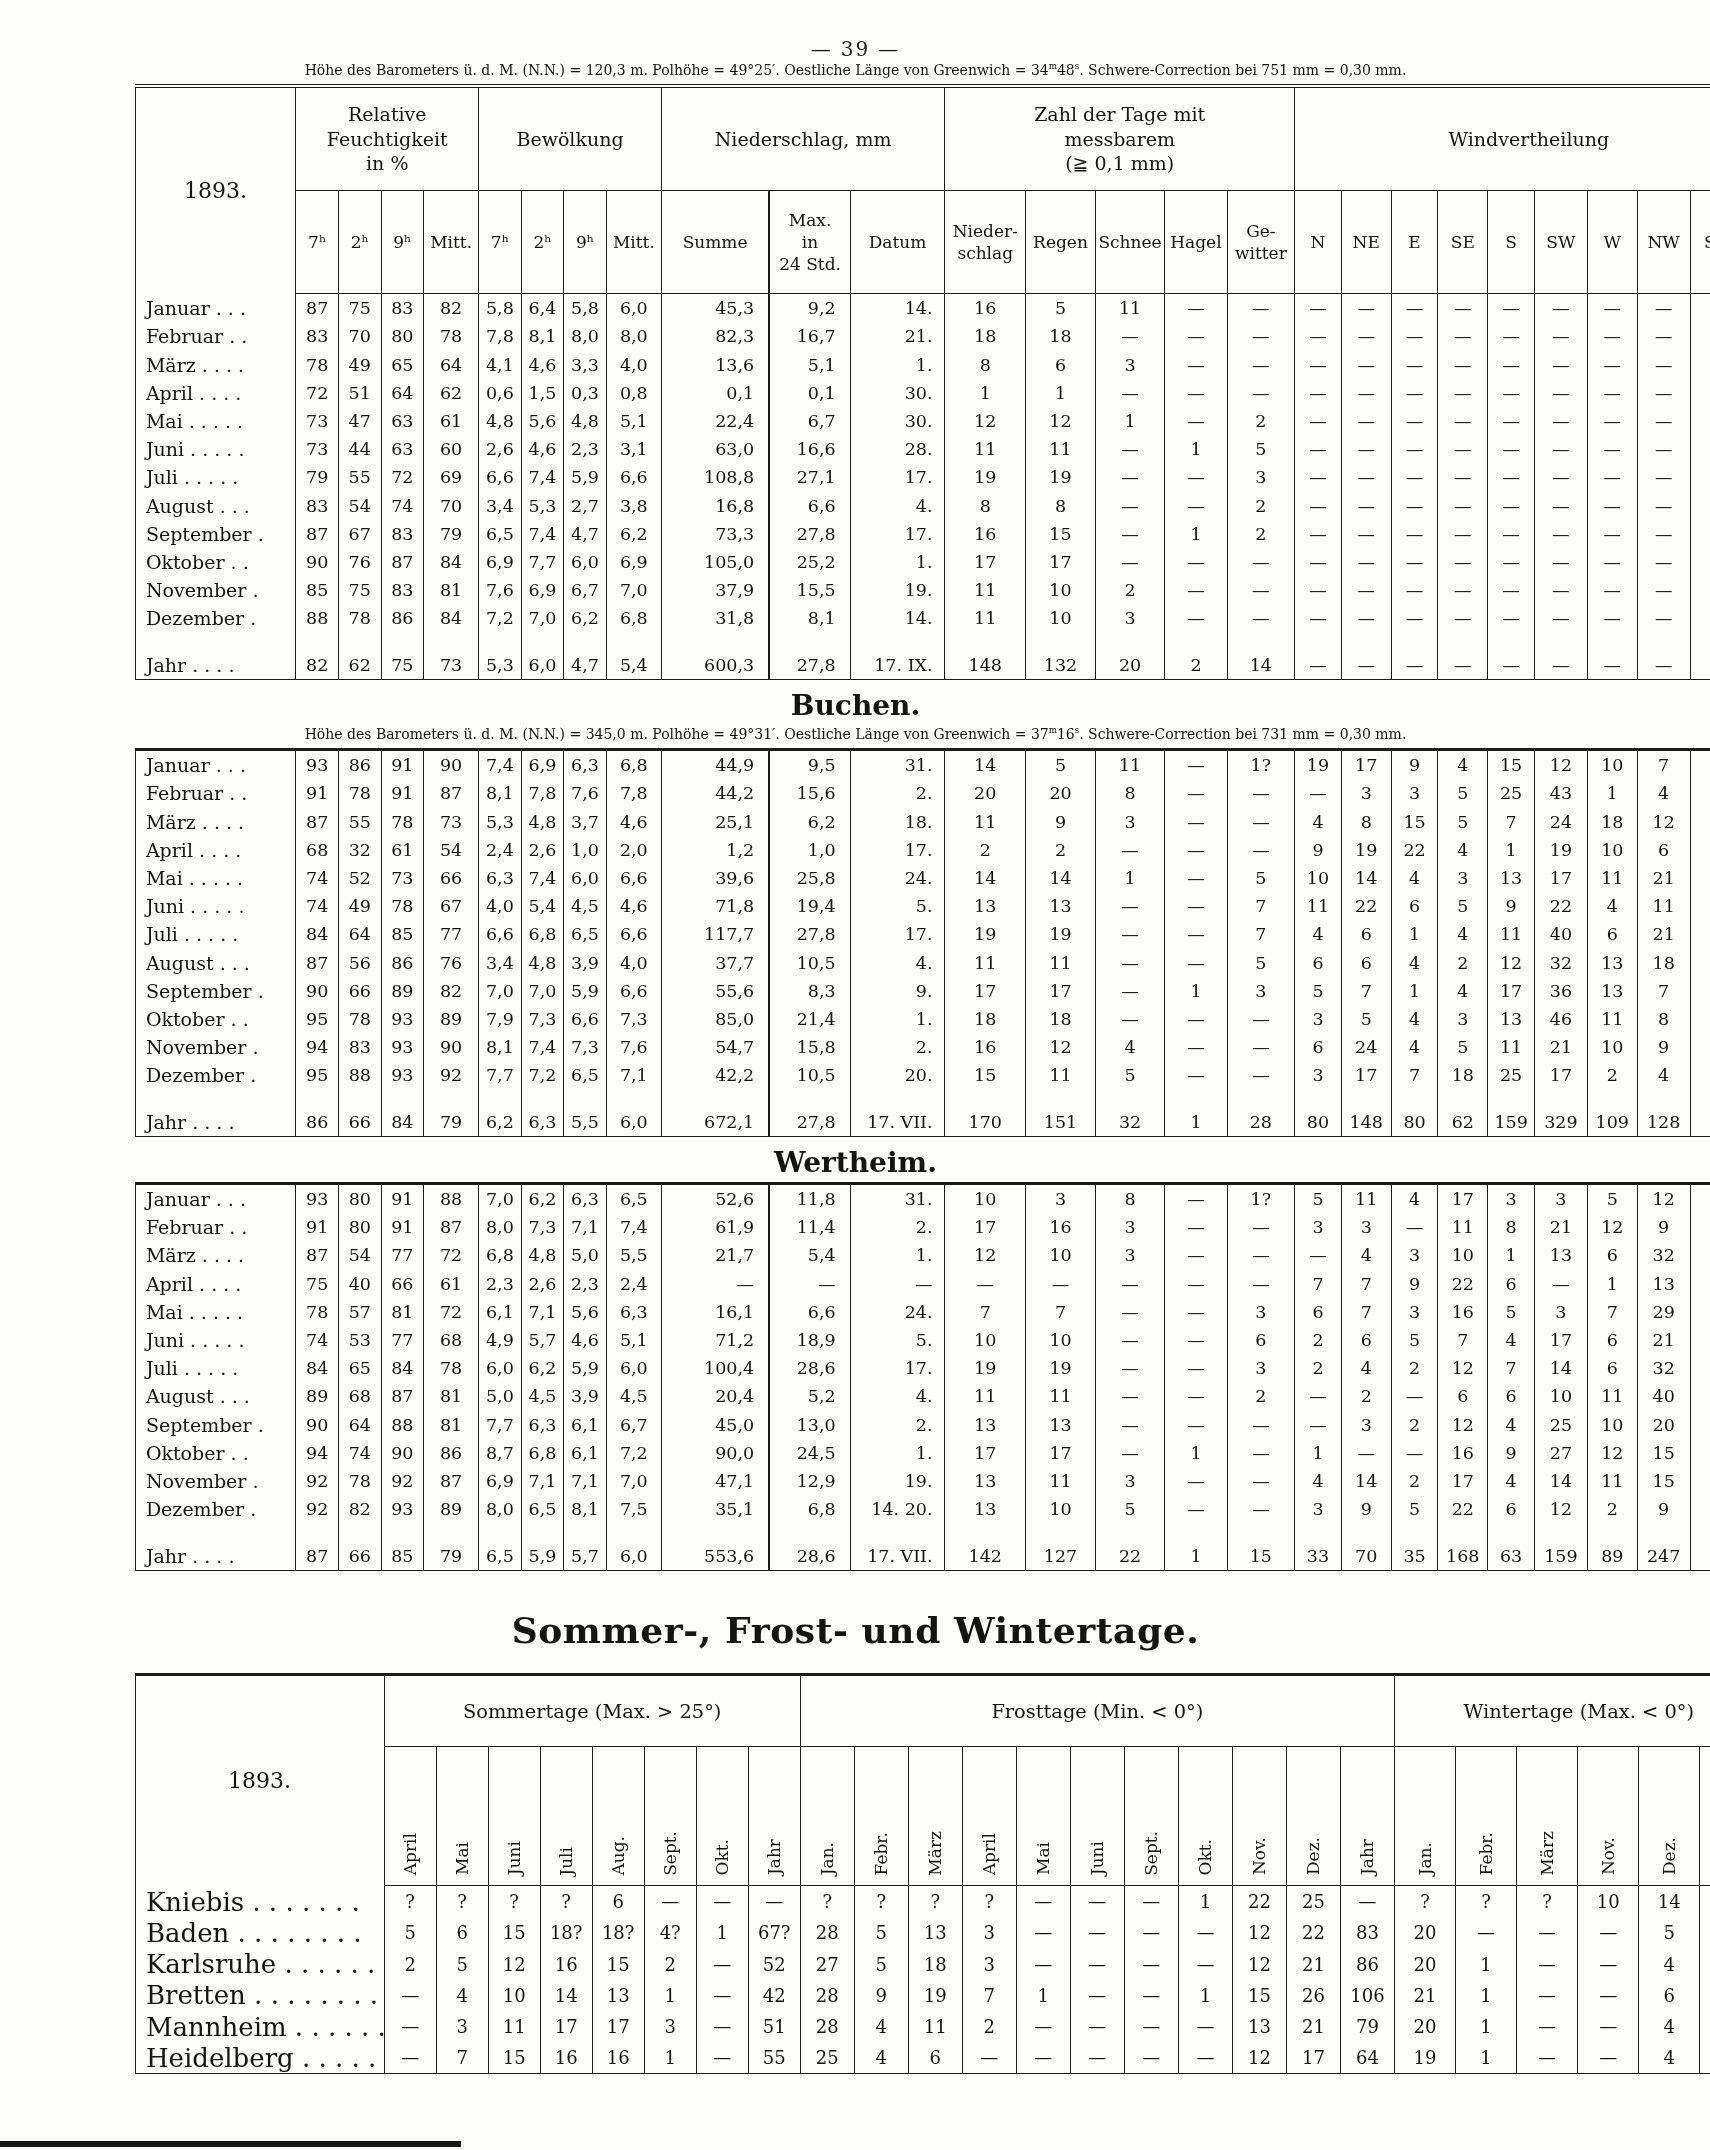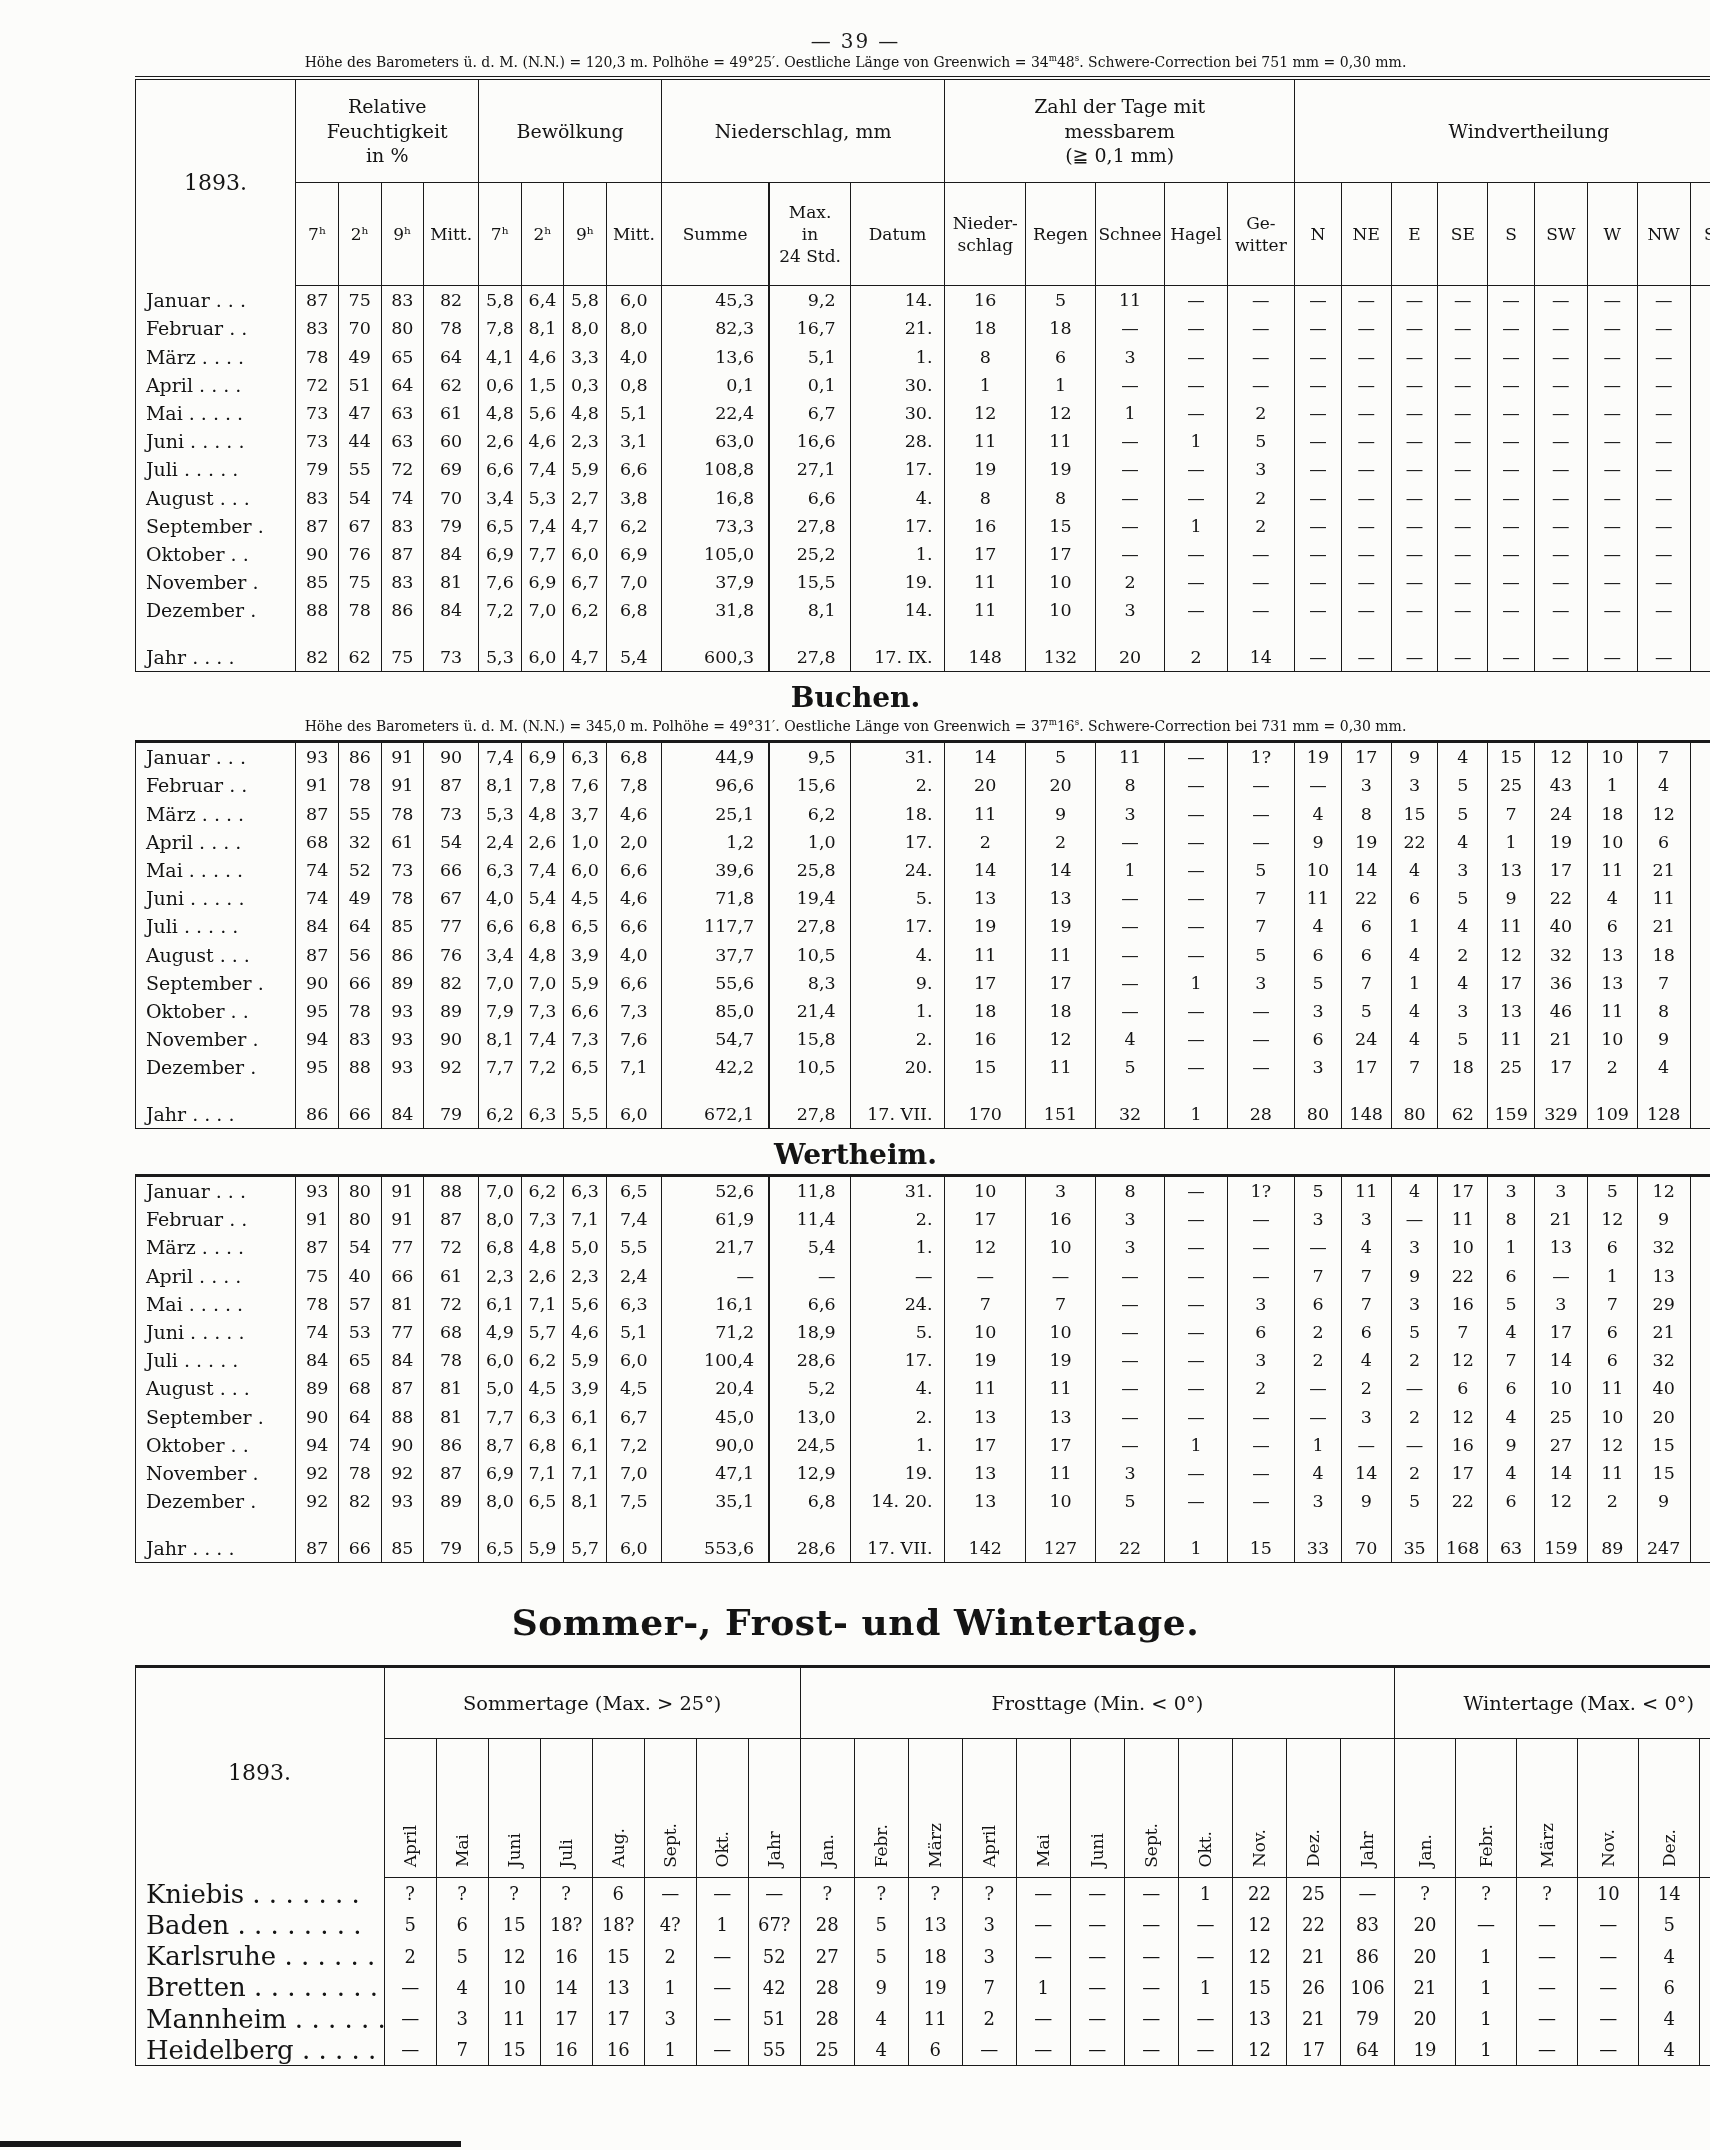--- a/index.html
+++ b/index.html
@@ -1,21 +1,21 @@
 <!DOCTYPE html>
 <html style="font-size:10.4px"><head>
 <meta charset="utf-8">
 <style>
   html,body{margin:0;padding:0;background:#e8e6e0;}
   .sheet{
     width:1711px;height:2151px;background:#fcfcfa;color:#141414;
     font-family:"DejaVu Serif", serif;box-sizing:border-box;
     padding-top:24.6px;position:relative;overflow:hidden;
   }
-  .inner{width:1442px;margin:4px auto;}
+  .inner{width:1442px;margin:12px auto;}
   .pageno{text-align:center;font-size:20px;letter-spacing:1.9px;color:#1c1c1c;}
   .station-title{text-align:center;font-size:28px;font-weight:bold;margin:9px 0 2.6px;}
   .info{font-size:14px;text-align:center;margin:0 0 6.5px;white-space:nowrap;}
   .info sup{font-size:0.62em;}
   table{border-collapse:collapse;table-layout:fixed;width:1629px;margin:0 auto;}
   .mt,.st{border:1.9px solid #1a1a1a;}
   .mt.first{border-top:4.5px double #1a1a1a;}
   .mt{border-top:3.2px solid #1a1a1a;}
   .st{border-top:3.2px solid #1a1a1a;}
   th{font-weight:normal;}
@@ -559,21 +559,21 @@
             <tr>
               <td class="lbl">Februar  .  .</td>
               <td class="gl">91</td>
               <td class="th1">78</td>
               <td class="th1">91</td>
               <td class="th1">87</td>
               <td class="gl">8,1</td>
               <td class="th1">7,8</td>
               <td class="th1">7,6</td>
               <td class="th1">7,8</td>
-              <td class="gl">96,6</td>
+              <td class="gl">44,2</td>
               <td class="dbl">15,6</td>
               <td class="th1">2.</td>
               <td class="gl">20</td>
               <td class="th1">20</td>
               <td class="th1">8</td>
               <td class="th1">—</td>
               <td class="th1">—</td>
               <td class="gl">—</td>
               <td class="th1">3</td>
               <td class="th1">3</td>

